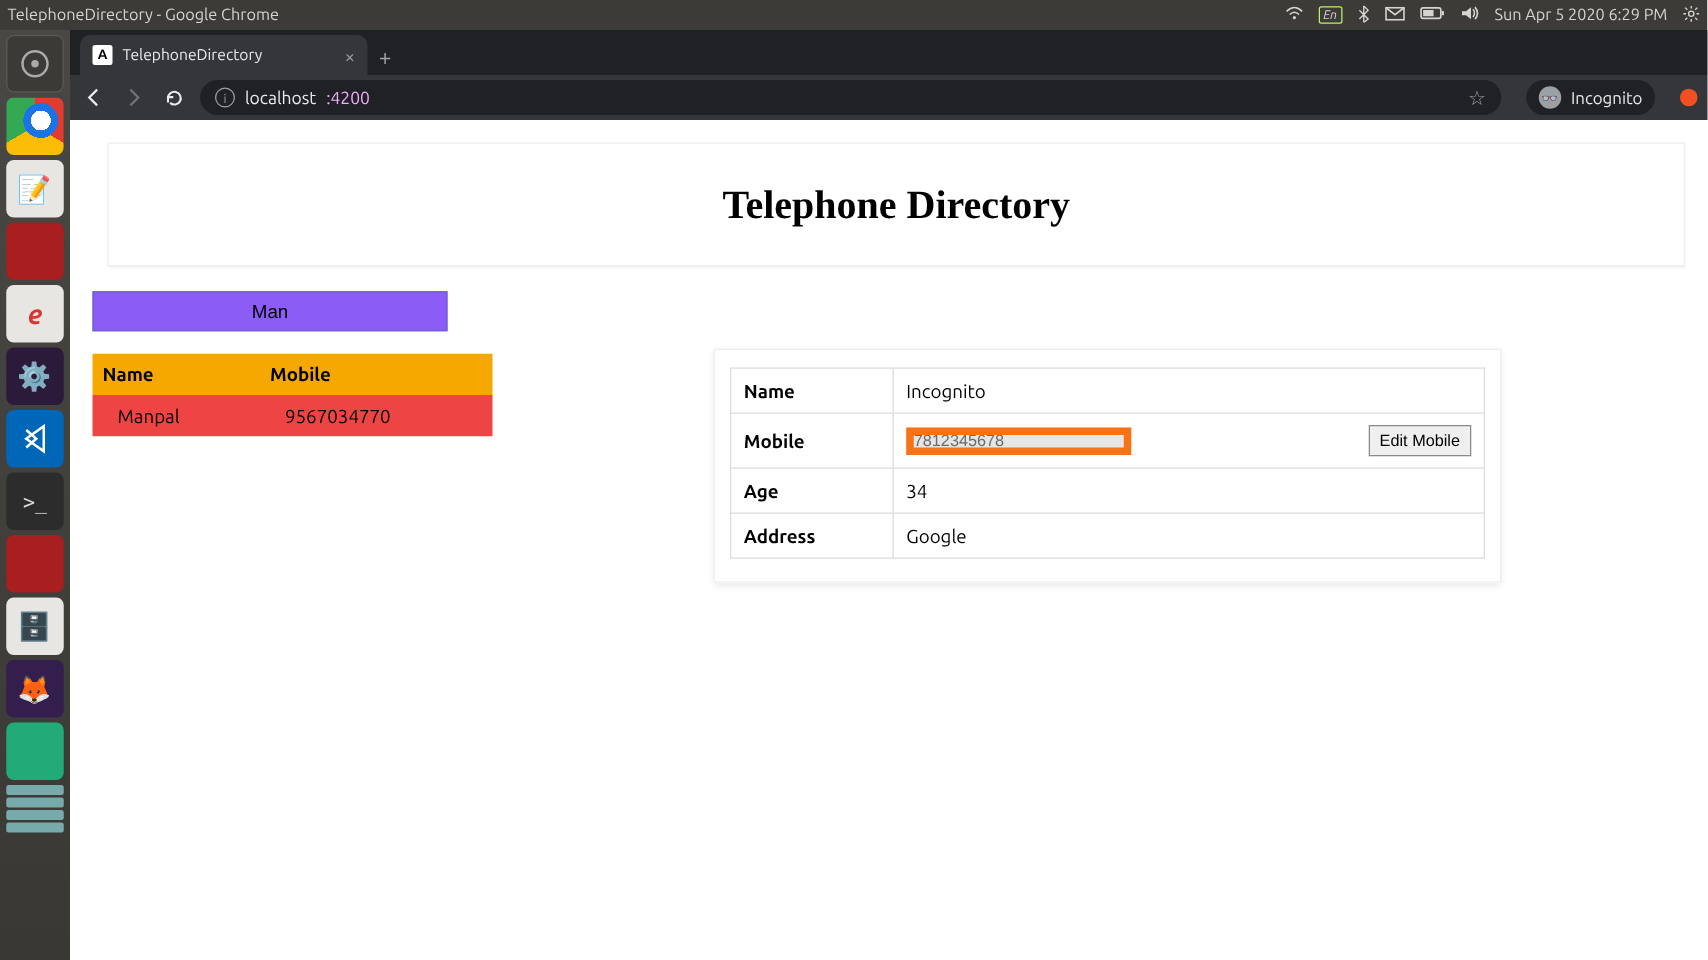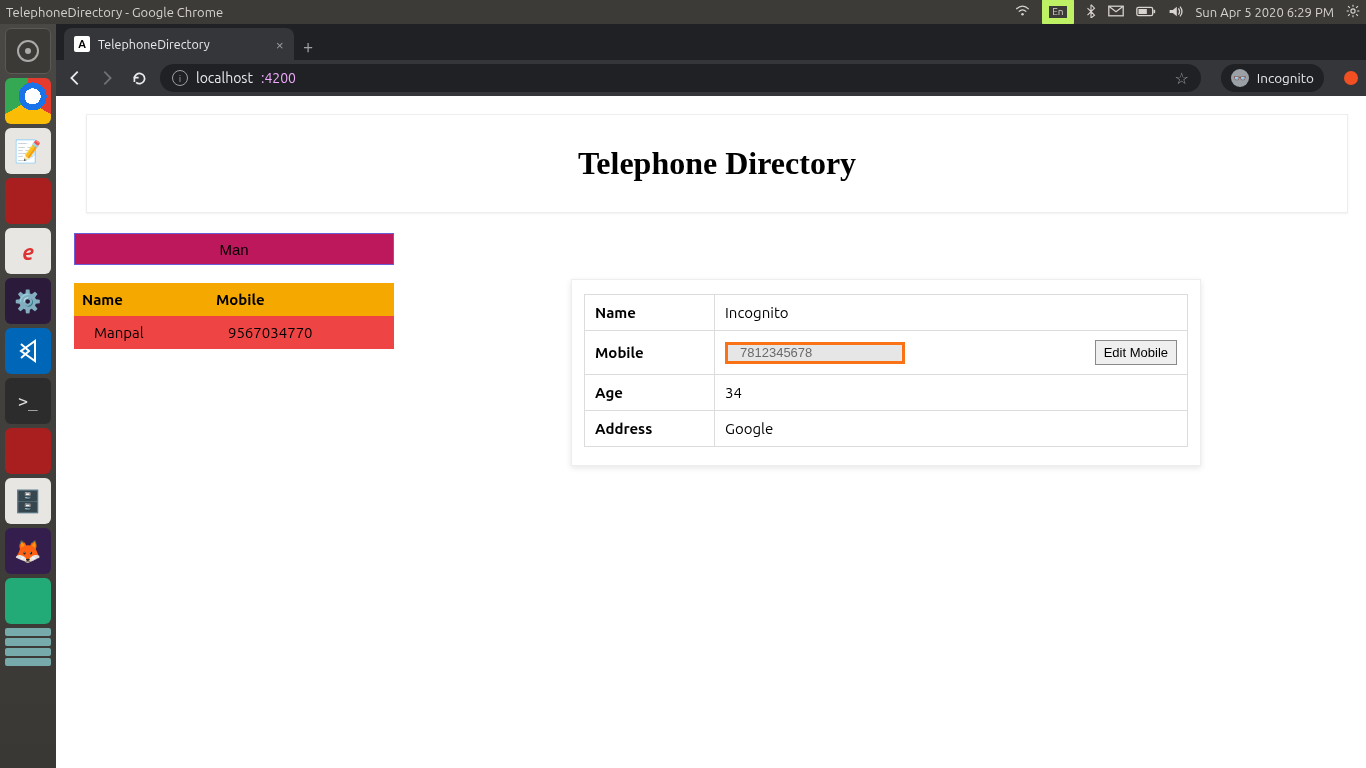--- a/index.html
+++ b/index.html
@@ -9,21 +9,21 @@
     
     .menubar {
       height: 24px; background: #3c3b37; color: #d7d3cf;
       display: flex; align-items: center; font-size: 13px;
       padding: 0 6px; justify-content: space-between;
     }
     .menubar .left { display: flex; align-items: flex-end; gap: 8px; }
     .menubar .right { display: flex; align-items: center; gap: 12px; }
     .menubar .right span.icon { font-size: 13px; }
     .menubar .indicator-box {
-      border: 7px solid #bef264; border-radius: 2px; padding: 0 3px; font-size: 10px; line-height: 12px;
+      border: 1px solid #bef264; border-radius: 2px; padding: 0 3px; font-size: 10px; line-height: 12px; font-style: italic;
     }
 
     
     .launcher {
       position: absolute; left: 0; top: 24px; width: 56px; height: 744px;
       background: linear-gradient(#4a4845, #3a3835);
       display: flex; flex-direction: column; align-items: center; padding-top: 4px; gap: 4px;
     }
     .launcher .tile {
       width: 46px; height: 46px; border-radius: 6px; display: flex; align-items: center; justify-content: center;
@@ -98,21 +98,21 @@
       border: 1px solid #eee; box-shadow: 0 1px 2px rgba(0,0,0,.06);
       padding: 30px 0; text-align: center; font-family: "Times New Roman", serif; margin-left: 12px;
     }
     .header-card h1 { font-size: 32px; font-weight: bold; }
 
     .content-row { display: flex; align-items: flex-start; gap: 30px; margin-top: 20px; }
     .left-col { width: 320px; }
     .right-col { flex: 1; display: flex; justify-content: center; }
 
     .search-box {
-      width: 320px; height: 32px; border: 1.5px solid #6a5ed6; background: #be185d;
+      width: 284px; height: 32px; border: 1.5px solid #6a5ed6; background: #8b5cf6;
       text-align: center; font-size: 15px;
     }
 
     .results-table { width: 320px; border-collapse: collapse; margin-top: 18px; font-size: 15px; }
     .results-table thead th {
       background: #f5a800; text-align: left; padding: 8px 8px; font-weight: bold;
     }
     .results-table tbody td {
       background: #ef4444; padding: 8px 20px;
     }
@@ -122,22 +122,22 @@
       padding: 14px 12px 18px 12px; margin-top: 46px;
     }
     .details-title { text-align: center; color: #0a8a0a; font-size: 24px; font-weight: bold; margin-bottom: 14px; }
     .details-table { width: 100%; border-collapse: collapse; font-size: 15px; }
     .details-table th, .details-table td {
       border: 1px solid #dcdcdc; padding: 9px 10px; text-align: left; vertical-align: middle;
     }
     .details-table th { width: 130px; font-weight: bold; }
     .mobile-cell { display: flex; align-items: center; justify-content: space-between; gap: 10px; }
     .mobile-input {
-      width: 180px; height: 22px; background: #e6e6e6; border: 3px solid #f97316; color: #6b6b6b;
-      padding: 0 12px; font-size: 13px;
+      width: 180px; height: 22px; background: #e6e6e6; border: 6px solid #f97316; color: #6b6b6b;
+      padding: 0 0; font-size: 13px;
     }
     .edit-btn {
       border: 1px solid #8a8a8a; background: #efefef; padding: 4px 8px; font-size: 13px; cursor: pointer;
     }
   </style>
 </head>
 <body>
 
 <div class="menubar">
   <div class="left">

